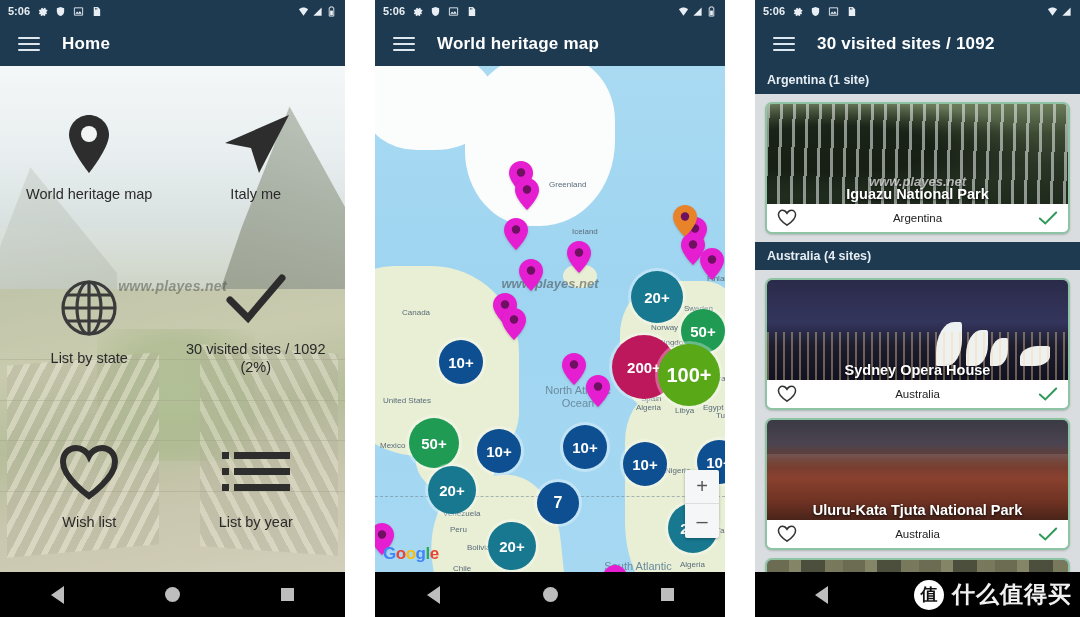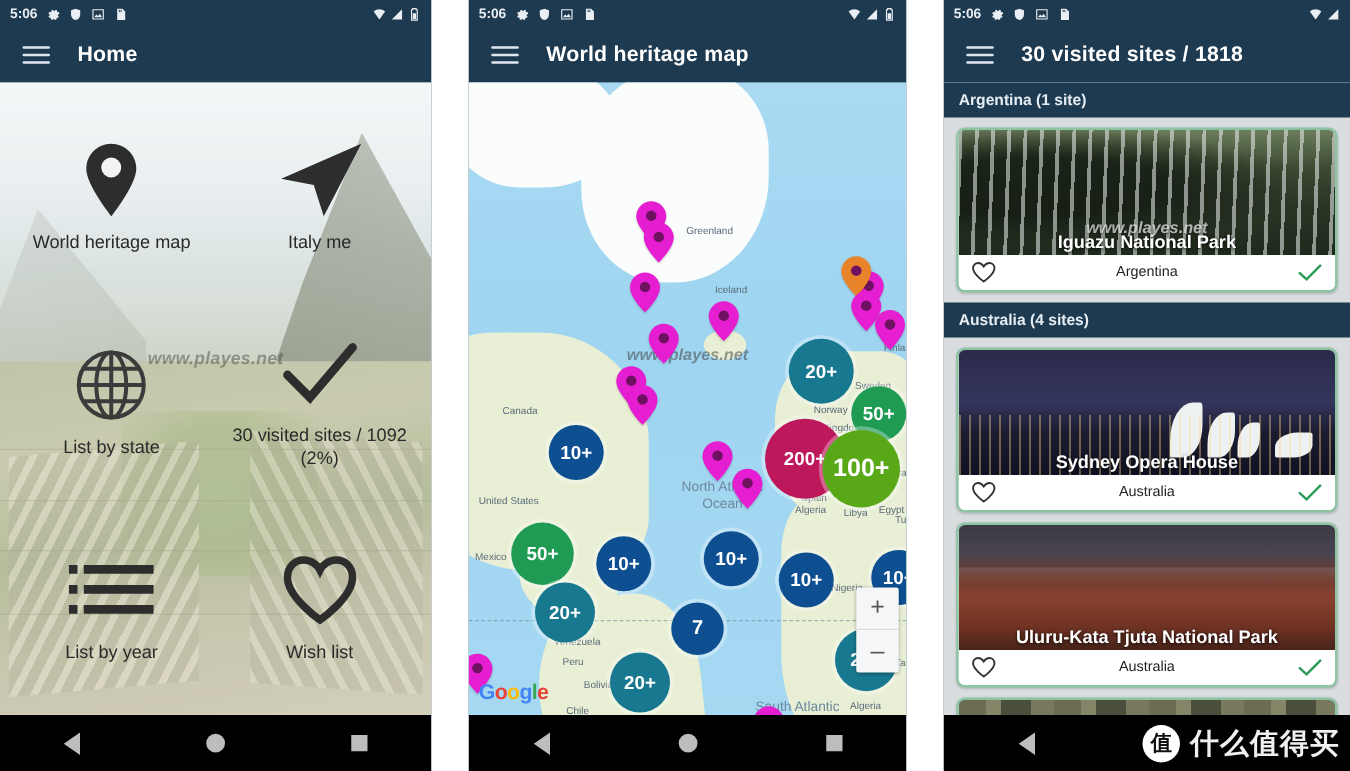--- a/index.html
+++ b/index.html
@@ -265,39 +265,39 @@
           <div class="tile-ico">
             <svg width="64" height="54" viewBox="0 0 64 54" fill="none" stroke="#2d2d2d" stroke-width="7" stroke-linecap="round">
                 <path d="M6 28l18 18L58 6"></path>
               </svg>
           </div>
           <div class="tile-label">30 visited sites / 1092 (2%)</div>
         </div>
 
         <div class="tile">
           <div class="tile-ico">
+            <svg width="62" height="56" viewBox="0 0 62 56" fill="none" stroke="#2d2d2d" stroke-width="6">
+                <path d="M31 52S5 34 5 18C5 9 11 4 18 4c6 0 11 4 13 8 2-4 7-8 13-8 7 0 13 5 13 14 0 16-26 34-26 34z"></path>
+              </svg>
+          </div>
+          <div class="tile-label">Wish list</div>
+        </div>
+
+        <div class="tile">
+          <div class="tile-ico">
             <svg width="68" height="46" viewBox="0 0 68 46">
               <rect x="0" y="3" width="7" height="7" fill="#2d2d2d"></rect>
                 <rect x="12" y="3" width="56" height="7" fill="#2d2d2d"></rect>
               <rect x="0" y="19" width="7" height="7" fill="#2d2d2d"></rect>
                 <rect x="12" y="19" width="56" height="7" fill="#2d2d2d"></rect>
               <rect x="0" y="35" width="7" height="7" fill="#2d2d2d"></rect>
                 <rect x="12" y="35" width="56" height="7" fill="#2d2d2d"></rect>
             </svg>
           </div>
           <div class="tile-label">List by year</div>
-        </div>
-
-        <div class="tile">
-          <div class="tile-ico">
-            <svg width="62" height="56" viewBox="0 0 62 56" fill="none" stroke="#2d2d2d" stroke-width="6">
-                <path d="M31 52S5 34 5 18C5 9 11 4 18 4c6 0 11 4 13 8 2-4 7-8 13-8 7 0 13 5 13 14 0 16-26 34-26 34z"></path>
-              </svg>
-          </div>
-          <div class="tile-label">Wish list</div>
         </div>
 
       </div>
     </div>
 
     <div class="navbar">
       <div class="nav-back"></div>
       <div class="nav-home"></div>
       <div class="nav-rec"></div>
     </div>
@@ -363,21 +363,21 @@
 
       <div class="watermark-map">www.playes.net</div>
 
       <div id="map-labels">
           <div class="map-lbl" style="left: 174px; top: 114px;">Greenland</div>
           <div class="map-lbl" style="left: 197px; top: 161px;">Iceland</div>
           <div class="map-lbl" style="left: 276px; top: 257px;">Norway</div>
           <div class="map-lbl" style="left: 309px; top: 238px;">Sweden</div>
           <div class="map-lbl" style="left: 332px; top: 208px;">Finland</div>
           <div class="map-lbl" style="left: 258px; top: 272px;">United Kingdom</div>
-          <div class="map-lbl" style="left: 27px; top: 258px;">Canada</div>
+          <div class="map-lbl" style="left: 27px; top: 242px;">Canada</div>
           <div class="map-lbl" style="left: 8px; top: 330px;">United States</div>
           <div class="map-lbl" style="left: 5px; top: 375px;">Mexico</div>
           <div class="map-lbl" style="left: 266px; top: 328px;">Spain</div>
           <div class="map-lbl" style="left: 297px; top: 320px;">Italy</div>
           <div class="map-lbl" style="left: 337px; top: 308px;">Israel</div>
           <div class="map-lbl" style="left: 261px; top: 337px;">Algeria</div>
           <div class="map-lbl" style="left: 300px; top: 340px;">Libya</div>
           <div class="map-lbl" style="left: 328px; top: 337px;">Egypt</div>
           <div class="map-lbl" style="left: 290px; top: 400px;">Nigeria</div>
           <div class="map-lbl" style="left: 68px; top: 443px;">Venezuela</div>
@@ -549,21 +549,21 @@
           </svg>
       </div>
     </div>
 
     <div class="appbar">
       <div class="hamburger">
           <i></i>
           <i></i>
           <i></i>
         </div>
-      <div class="appbar-title">30 visited sites / 1818</div>
+      <div class="appbar-title">30 visited sites / 1092</div>
     </div>
 
     <div class="list-body" id="list-body">
       <div class="watermark-list">www.playes.net</div>
     <div class="group-head">Argentina (1 site)</div>
         <div class="card">
           <div class="card-photo">
             <div class="ph-iguazu"></div>
             <div class="card-title">Iguazu National Park</div>
           </div>

